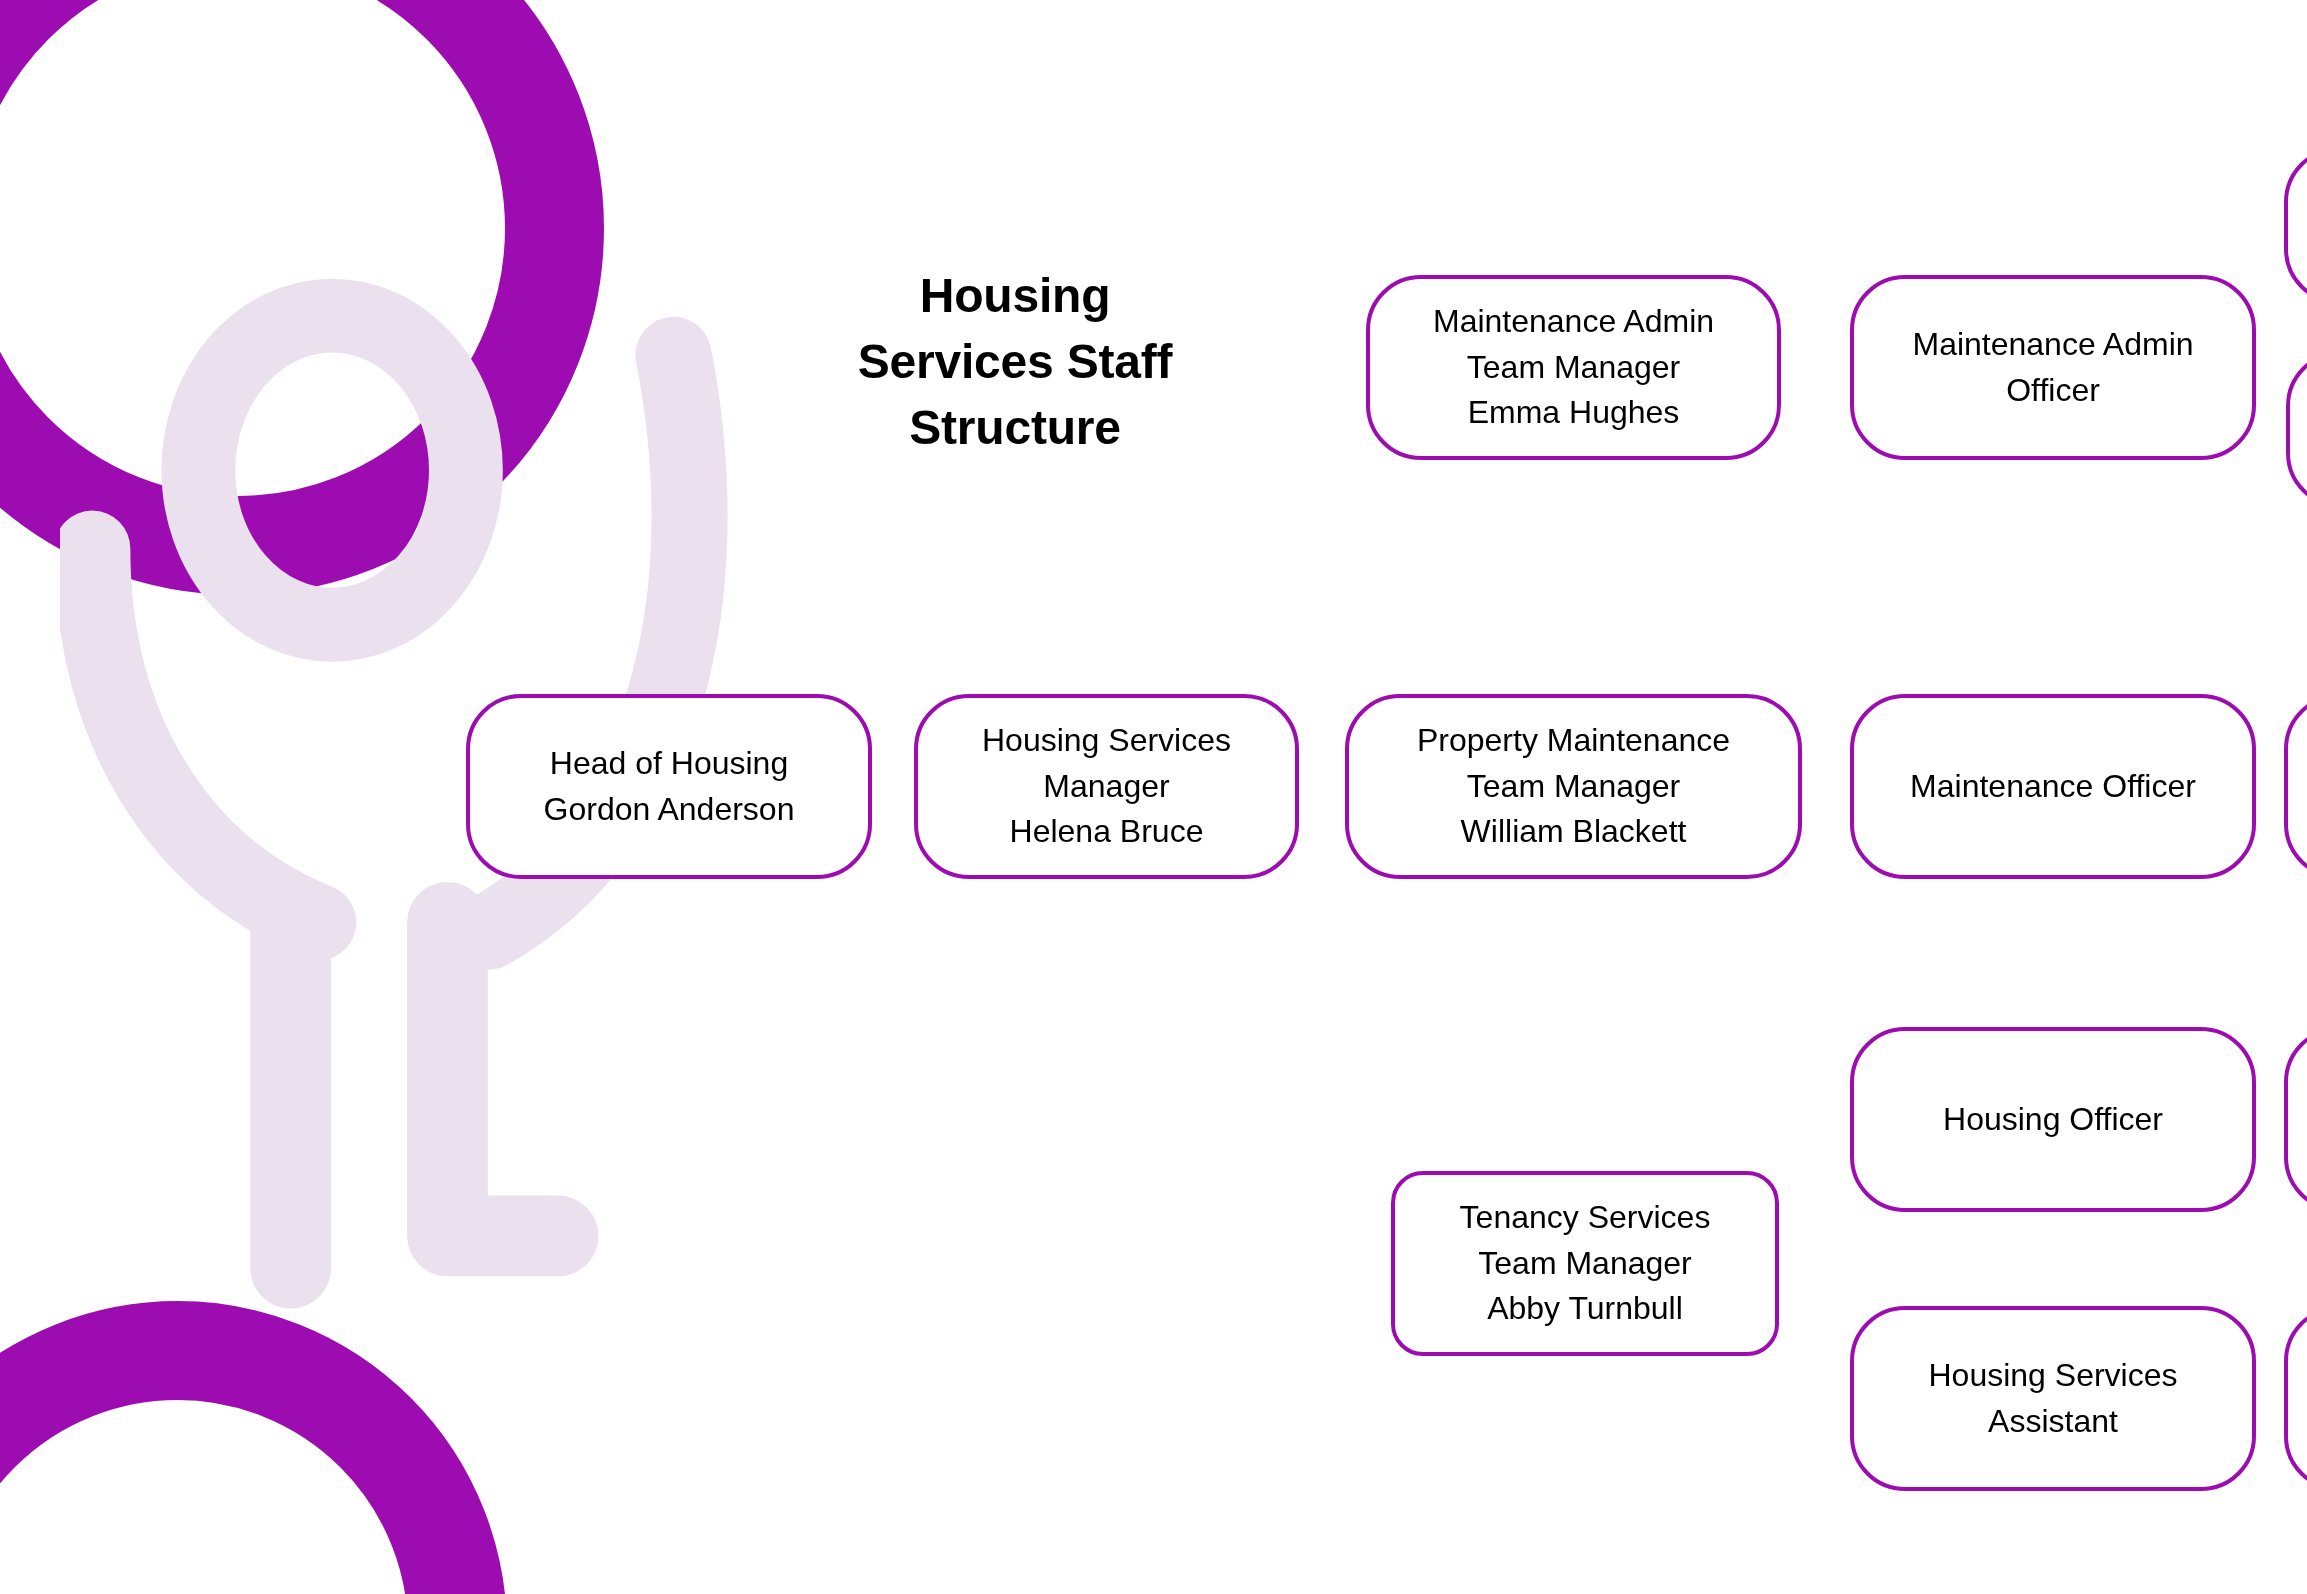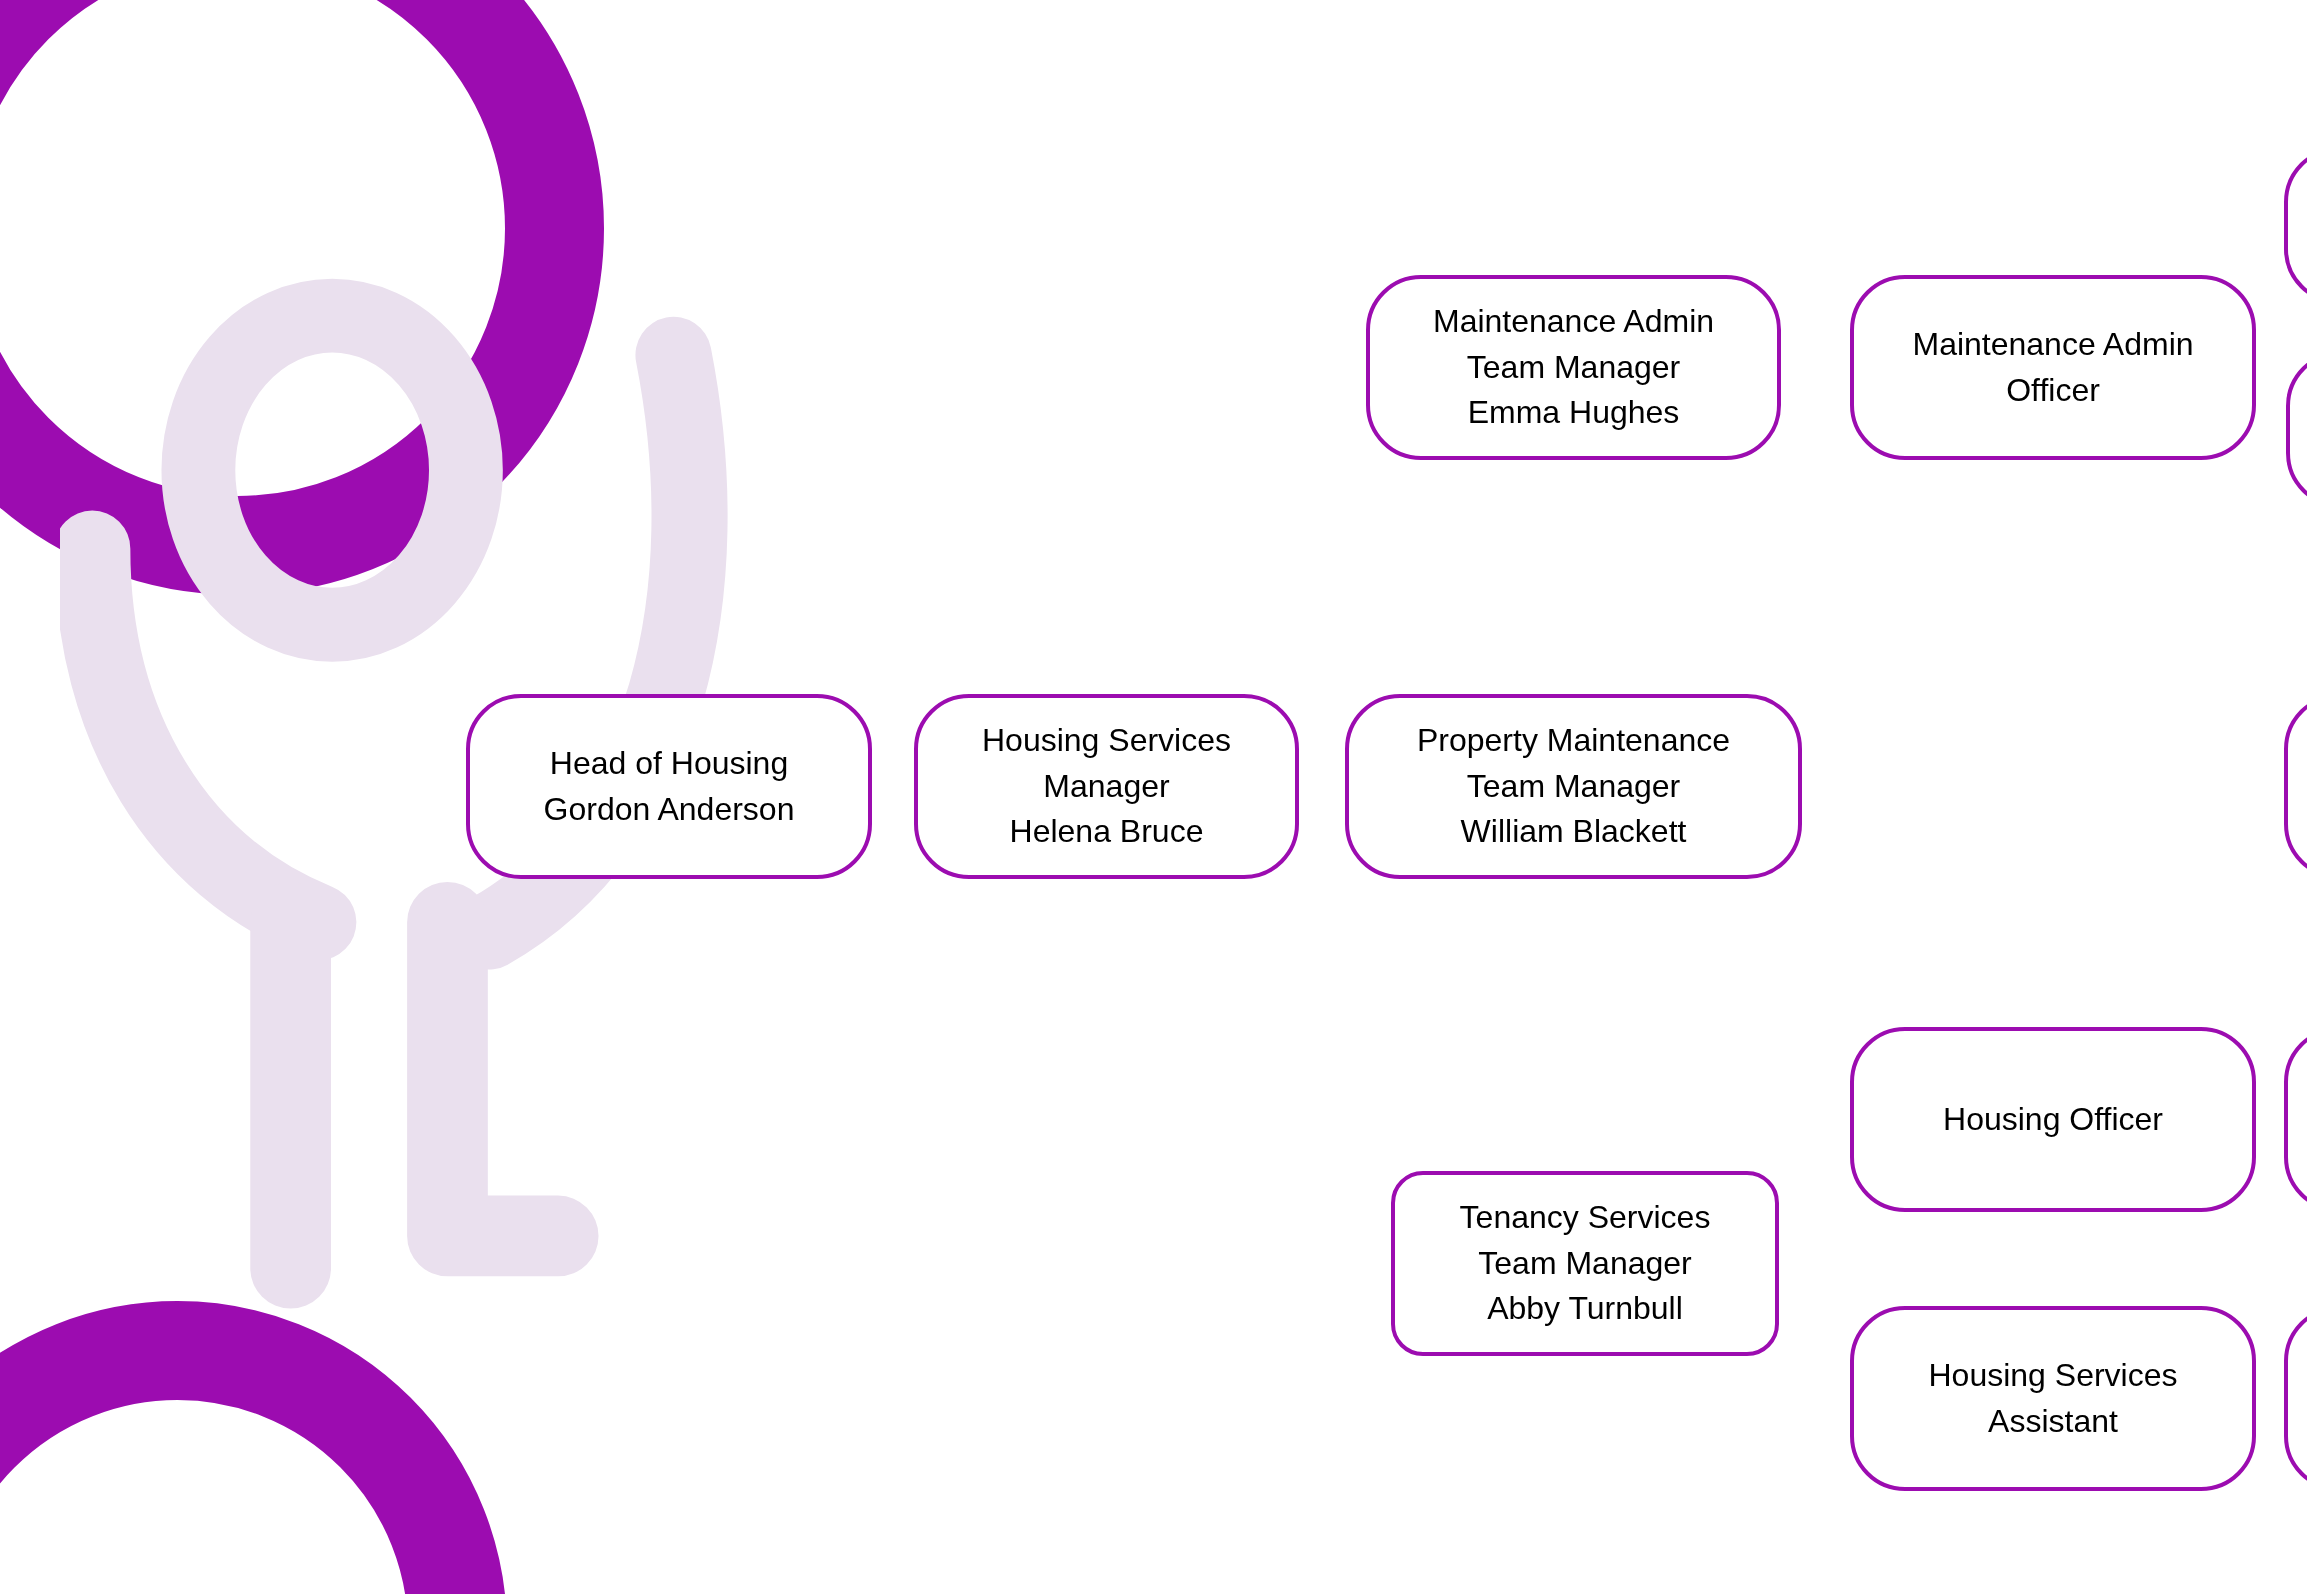--- a/index.html
+++ b/index.html
@@ -119,20 +119,25 @@
 
     <path d="M 70 810 C 70 1200 260 1500 560 1620" fill="none" stroke="#EAE0EE" stroke-width="165" stroke-linecap="round"></path>
 
     <path d="M 1330 390 C 1430 900 1320 1420 930 1640" fill="none" stroke="#EAE0EE" stroke-width="165" stroke-linecap="round"></path>
 
     <path d="M 500 1620 L 500 2370" fill="none" stroke="#EAE0EE" stroke-width="175" stroke-linecap="round"></path>
 
     <path d="M 840 1620 L 840 2300 L 1080 2300" fill="none" stroke="#EAE0EE" stroke-width="175" stroke-linecap="round" stroke-linejoin="round"></path>
   </svg>
 
+  <div id="chart-title">
+    <span class="box-text" style="white-space:pre-line">Housing
+Services Staff
+Structure</span>
+  </div>
 
   <div class="org-box" id="box-maint-admin-tm">
     <span class="box-text">Maintenance Admin
 Team Manager
 Emma Hughes</span>
   </div>
 
   <div class="org-box" id="box-maint-admin-off">
     <span class="box-text">Maintenance Admin
 Officer</span>
@@ -157,20 +162,23 @@
 Manager
 Helena Bruce</span>
   </div>
 
   <div class="org-box" id="box-pm-tm">
     <span class="box-text">Property Maintenance
 Team Manager
 William Blackett</span>
   </div>
 
+  <div class="org-box" id="box-maint-off-1">
+    <span class="box-text">Maintenance Officer</span>
+  </div>
 
   <div class="org-box" id="box-maint-off-2">
     
   </div>
 
   <div class="org-box" id="box-housing-off-1">
     <span class="box-text">Housing Officer</span>
   </div>
 
   <div class="org-box" id="box-housing-off-2">

